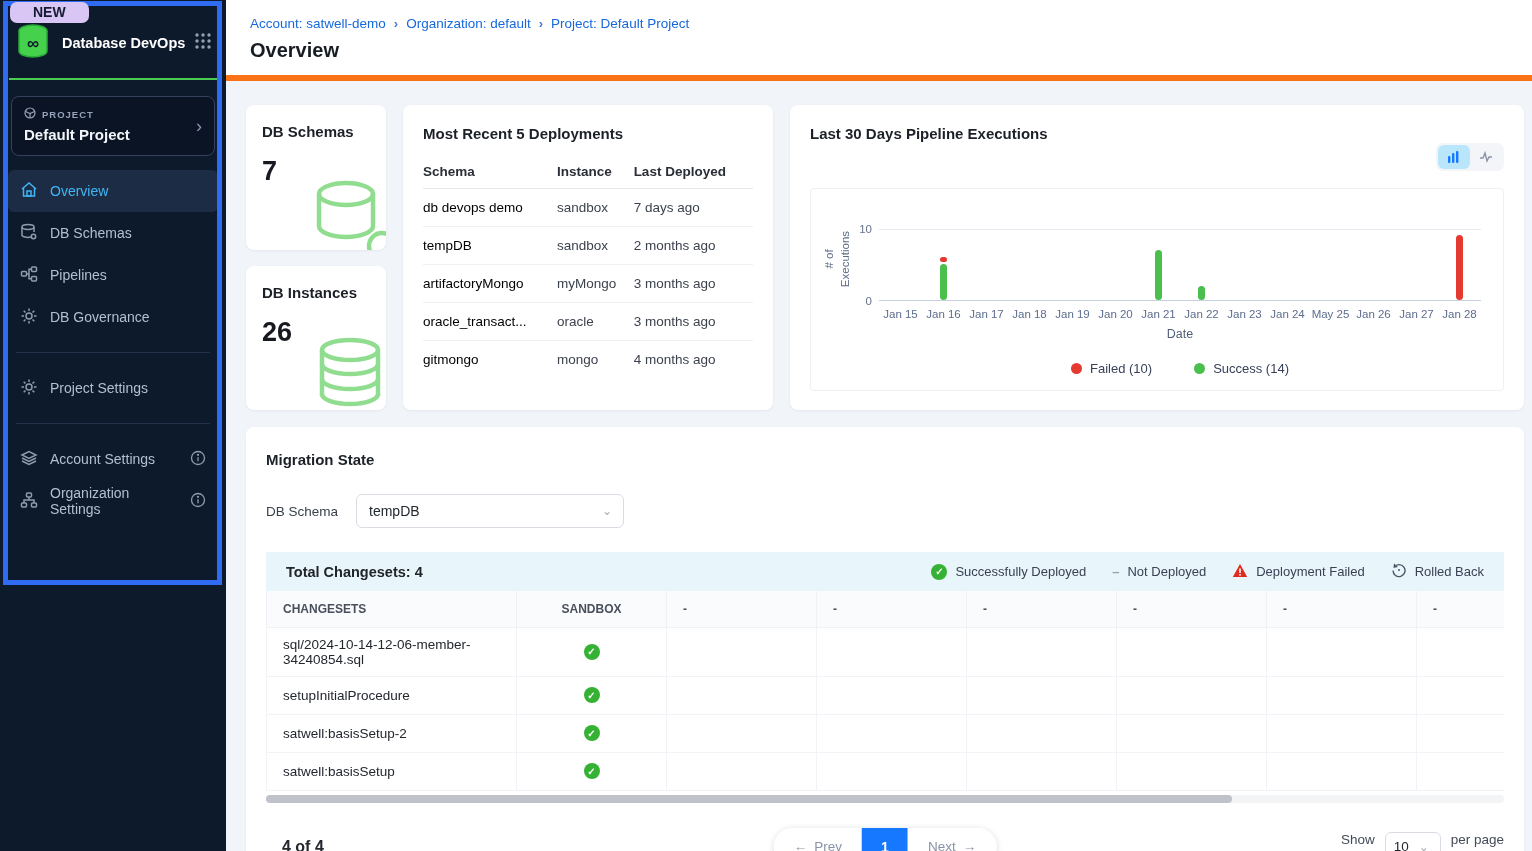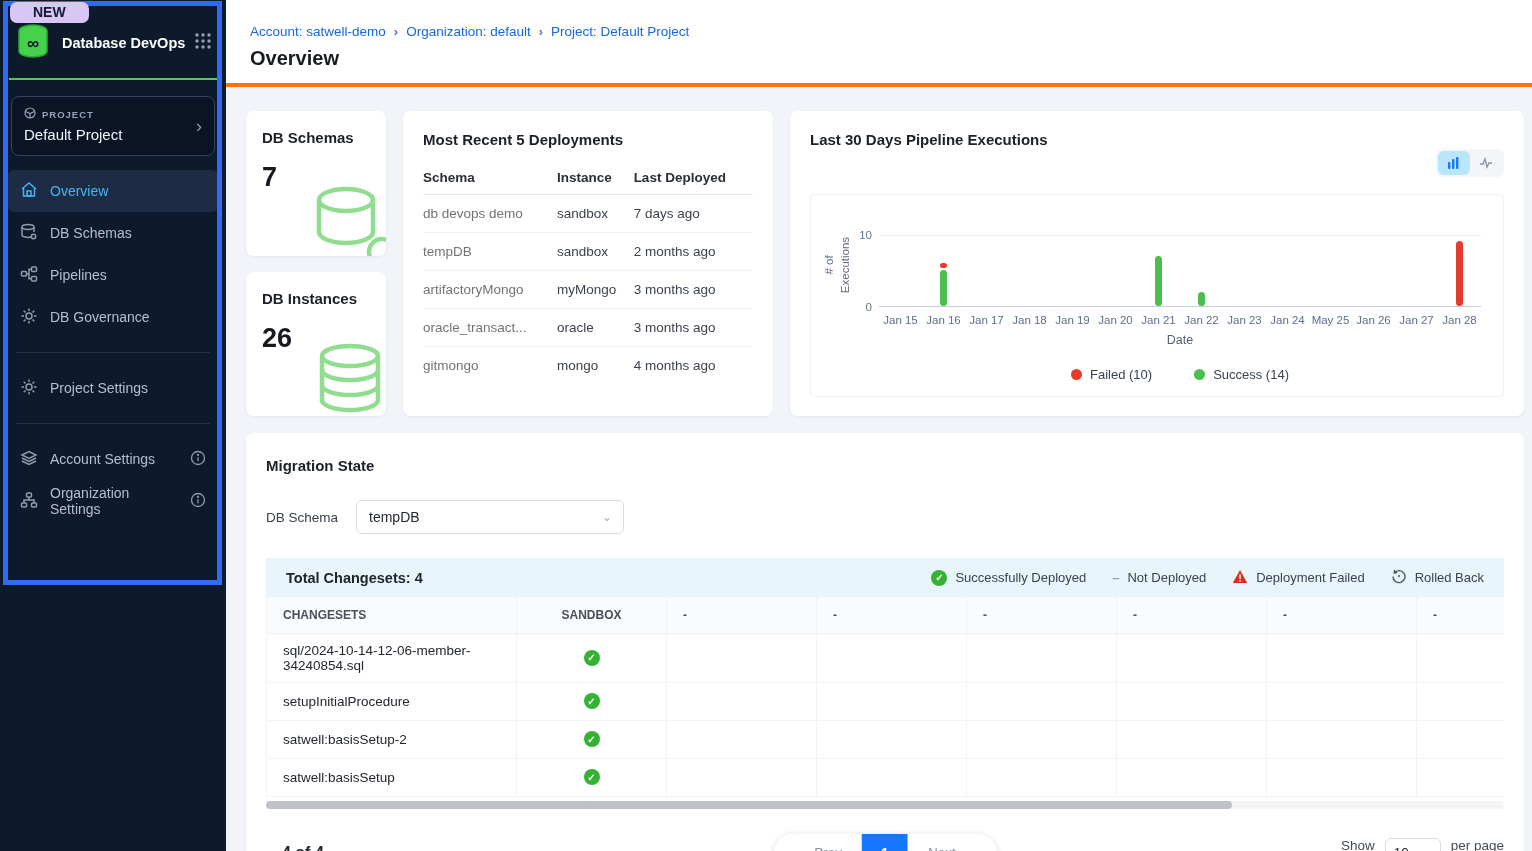--- a/index.html
+++ b/index.html
@@ -13,35 +13,35 @@
                   border:5px solid #2f6bf3; pointer-events:none; z-index:5; }
   .sb-badge { position:absolute; left:10px; top:2px; z-index:6; background:#d9c6f5; color:#141b33;
               font-size:14px; font-weight:bold; padding:2px 23px 3px; border-radius:7px; }
   .sb-header { display:flex; align-items:center; padding:22px 14px 12px 14px; }
   .sb-title { color:#fff; font-size:14.5px; font-weight:bold; margin-left:10px; flex:1; }
   .sb-underline { height:2px; background:#4ccb52; margin:2px 9px 0 9px; }
   .sb-project { position:relative; margin:16px 11px 0 11px; background:#0a1424;
                 border:1px solid #33415c; border-radius:8px; padding:10px 12px 12px; cursor:pointer; }
   .sb-project-label { display:flex; align-items:center; gap:6px; color:#96a3b8;
                       font-size:9.5px; font-weight:bold; letter-spacing:1px; }
-  .sb-project-name { color:#f2f5f9; font-size:15px; font-weight:normal; margin-top:5px; }
+  .sb-project-name { color:#f2f5f9; font-size:15px; font-weight:bold; margin-top:5px; }
   .sb-proj-chevron { position:absolute; right:12px; top:50%; transform:translateY(-50%);
                      color:#8c99ad; font-size:18px; }
   .sb-nav { margin-top:14px; padding:0 8px; }
   .nav-item { display:flex; align-items:center; gap:12px; height:42px; padding:0 12px;
               border-radius:6px; color:#b4bfd0; font-size:14px; cursor:pointer; }
   .nav-item.active { background:#1b2c44; color:#41b5f5; }
   .nav-item.active svg { stroke:#41b5f5; }
   .nav-item svg { stroke:#8e9bb0; flex:none; }
   .nav-info { margin-left:auto; }
   .sb-divider { height:1px; background:#233349; margin:14px 8px; }
 
   
   .main { flex:1; display:flex; flex-direction:column; min-width:0; background:#f1f4f8; }
-  .topbar { background:#fff; padding:24px 24px 13px; border-bottom:4px solid #f97316; }
+  .topbar { background:#fff; padding:16px 24px 13px; border-bottom:6px solid #f97316; }
   .breadcrumb { font-size:13.5px; display:flex; align-items:center; gap:8px; }
   .breadcrumb a { color:#1668dc; text-decoration:none; cursor:pointer; }
   .crumb-sep { color:#4f74c9; font-weight:bold; font-size:13px; }
   .page-title { font-size:20px; font-weight:bold; color:#171b22; margin-top:8px; }
 
   .content { flex:1; padding:24px 8px 0 20px; overflow:hidden; }
   .row1 { display:flex; gap:17px; height:305px; }
   .card { background:#fff; border-radius:8px; box-shadow:0 1px 3px rgba(20,30,60,.06); }
 
   .stats-col { width:140px; flex:none; display:flex; flex-direction:column; gap:16px; }
@@ -50,21 +50,21 @@
   .stat-value { font-size:27px; font-weight:bold; color:#16191f; margin-top:16px; }
   .stat-icon { position:absolute; right:-8px; bottom:-14px; }
 
   .deploy-card { width:370px; flex:none; padding:20px 20px 10px; }
   .card-title { font-size:15px; font-weight:bold; color:#1c2027; }
   .deploy-table { width:100%; border-collapse:collapse; margin-top:12px; font-size:13.5px; }
   .deploy-table th { text-align:left; font-weight:bold; color:#2a2e36; padding:10px 0 9px;
                      border-bottom:1px solid #e4e7ec; }
   .deploy-table td { padding:11px 0; border-bottom:1px solid #eef0f4; color:#3c424d; }
   .deploy-table tr:last-child td { border-bottom:none; }
-  .deploy-table a { color:#737373; text-decoration:none; cursor:pointer; }
+  .deploy-table a { color:#000000; text-decoration:none; cursor:pointer; }
 
   .chart-card { flex:1; position:relative; padding:20px 20px 16px; min-width:0; }
   .chart-toggle { position:absolute; right:20px; top:38px; display:flex; background:#f3f5f8;
                   border-radius:7px; padding:2px; }
   .toggle-seg { width:32px; height:24px; display:flex; align-items:center; justify-content:center;
                 border-radius:6px; cursor:pointer; }
   .toggle-seg.active { background:#b9e6fb; }
   .chart-panel { margin-top:46px; border:1px solid #edf0f4; border-radius:4px;
                  padding:26px 22px 14px 10px; }
   .chart-body { display:flex; }

